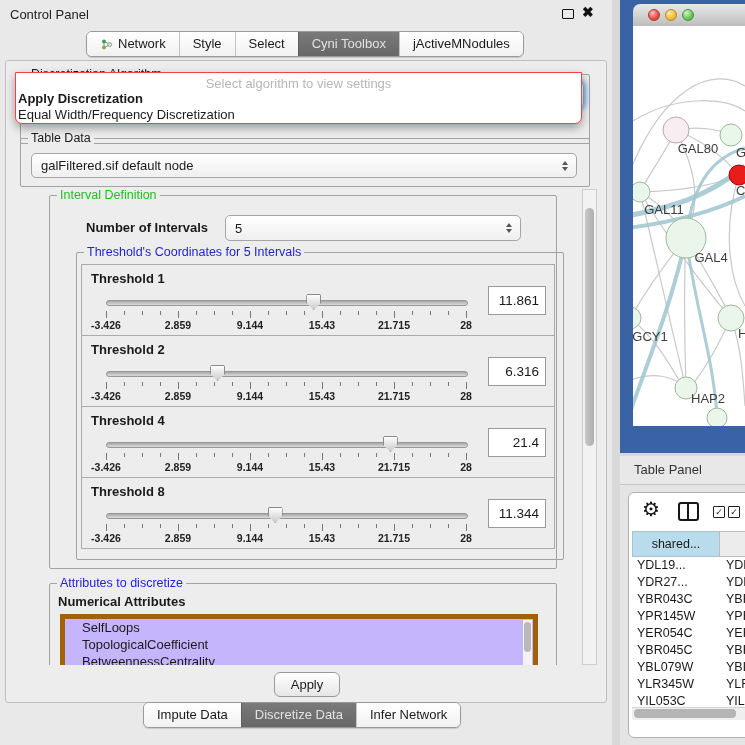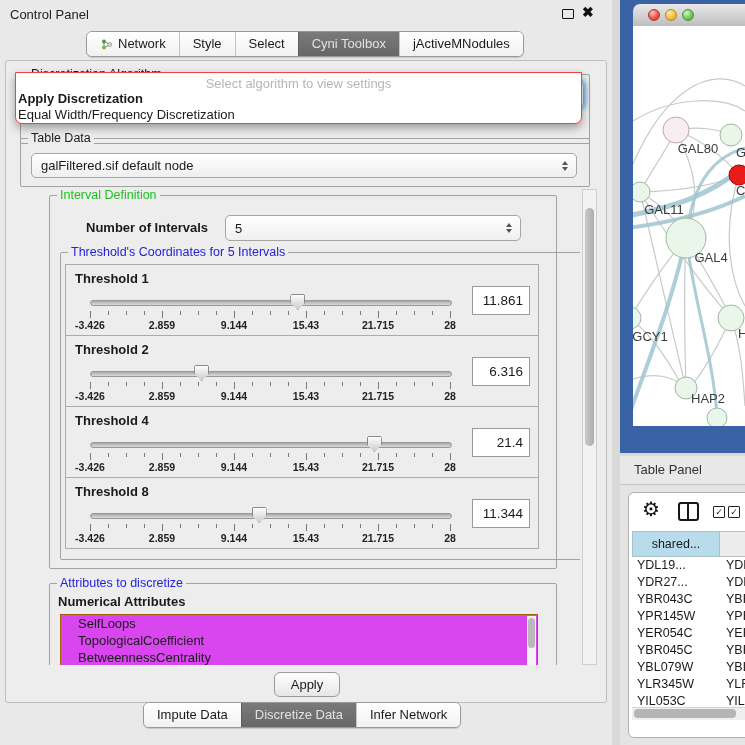--- a/index.html
+++ b/index.html
@@ -41,38 +41,38 @@
   
   #table-data-group{left:14px;top:77px;width:568px;height:47px;}
   #td-combo{left:10px;top:14px;width:546px;height:25px;}
   
   #scroll-pane{position:absolute;left:6px;top:128px;width:568px;height:476px;overflow:hidden;}
   #pane-vscroll{position:absolute;left:576px;top:128px;width:15px;height:476px;background:#f2f2f2;border:1px solid #cfcfcf;box-sizing:border-box;}
   #pane-vscroll .thumb{position:absolute;left:2px;top:18px;width:9px;height:238px;border-radius:5px;background:linear-gradient(90deg,#c9c9c9,#adadad);}
   #interval-group{left:37px;top:6px;width:506px;height:372px;}
   #noi-label{position:absolute;left:36px;top:24px;font-size:13px;font-weight:bold;}
   #noi-combo{left:175px;top:19px;width:296px;height:26px;}
-  #thresholds-group{left:10px;top:56px;width:486px;height:306px;padding-left:40px;}
+  #thresholds-group{left:26px;top:56px;width:486px;height:306px;}
   #threshold-rows{position:absolute;left:4px;top:12px;width:476px;}
   .th-row{position:relative;width:474px;height:72px;border:1px solid #ababab;background:#ededed;margin-top:-1px;box-sizing:border-box;}
   .th-label{position:absolute;left:9px;top:6px;font-size:13px;font-weight:bold;}
   .slider-zone{position:absolute;left:24px;top:28px;width:360px;height:18px;}
   .slider-track{position:absolute;left:0;top:7px;width:100%;height:4px;background:linear-gradient(#a8a8a8,#dcdcdc);border:1px solid #979797;border-radius:3px;}
   .slider-handle{position:absolute;top:1px;width:15px;height:16px;background:linear-gradient(#fdfdfd,#cccccc);border:1px solid #8a8a8a;box-sizing:border-box;clip-path:polygon(8% 0,92% 0,100% 12%,100% 55%,50% 100%,0 55%,0 12%);}
   .ticks{position:absolute;left:24px;top:46px;width:360px;height:8px;}
   .tick{position:absolute;top:0;width:1px;background:#787878;}
   .tick.minor{height:4px;}
   .tick.major{height:7px;}
   .tick-labels{position:absolute;left:24px;top:54px;width:360px;height:12px;}
   .tick-label{position:absolute;transform:translateX(-50%);font-size:10.5px;font-weight:bold;color:#222;white-space:nowrap;}
   .th-value{position:absolute;right:8px;top:21px;width:58px;height:29px;background:#fff;border:1px solid #9a9a9a;font-size:13.5px;display:flex;align-items:center;justify-content:flex-end;padding-right:6px;box-sizing:border-box;}
   
   #attrs-group{left:37px;top:394px;width:506px;height:120px;}
   #attrs-subtitle{position:absolute;left:8px;top:10px;font-size:13px;font-weight:bold;}
-  #attrs-list{position:absolute;left:10px;top:30px;width:478px;height:68px;background:#d946ef;border:1px solid #a16207;overflow:hidden;box-sizing:border-box;}
+  #attrs-list{position:absolute;left:10px;top:30px;width:478px;height:68px;background:#c4b5fd;border:5px solid #a16207;overflow:hidden;box-sizing:border-box;}
   .attr-item{font-size:13px;line-height:17px;padding-left:17px;white-space:nowrap;}
   #attrs-vscroll{position:absolute;right:1px;top:1px;width:9px;height:64px;background:#f3f3f3;}
   #attrs-vscroll .thumb{position:absolute;left:1px;top:2px;width:7px;height:30px;border-radius:4px;background:#b9b9b9;}
   
   #apply-btn{position:absolute;left:268px;top:611px;width:64px;height:23px;background:linear-gradient(#ffffff,#e6e6e6);border:1px solid #9a9a9a;border-radius:6px;font-size:13px;display:flex;align-items:center;justify-content:center;}
   
   #network-window{position:absolute;left:620px;top:0;width:125px;height:453px;background:var(--frame,#3a63a5);}
   .nw-titlebar{position:absolute;left:13px;top:4px;width:112px;height:22px;background:linear-gradient(#e9e9e9,#bdbdbd);border-bottom:1px solid #8f8f8f;border-radius:7px 0 0 0;}
   .light{position:absolute;top:5px;width:12px;height:12px;border-radius:50%;box-sizing:border-box;}
   .light.red{left:15px;background:radial-gradient(circle at 35% 30%,#ffc0ba,#ea564b 55%,#c03229);border:1px solid #a8372e;}

